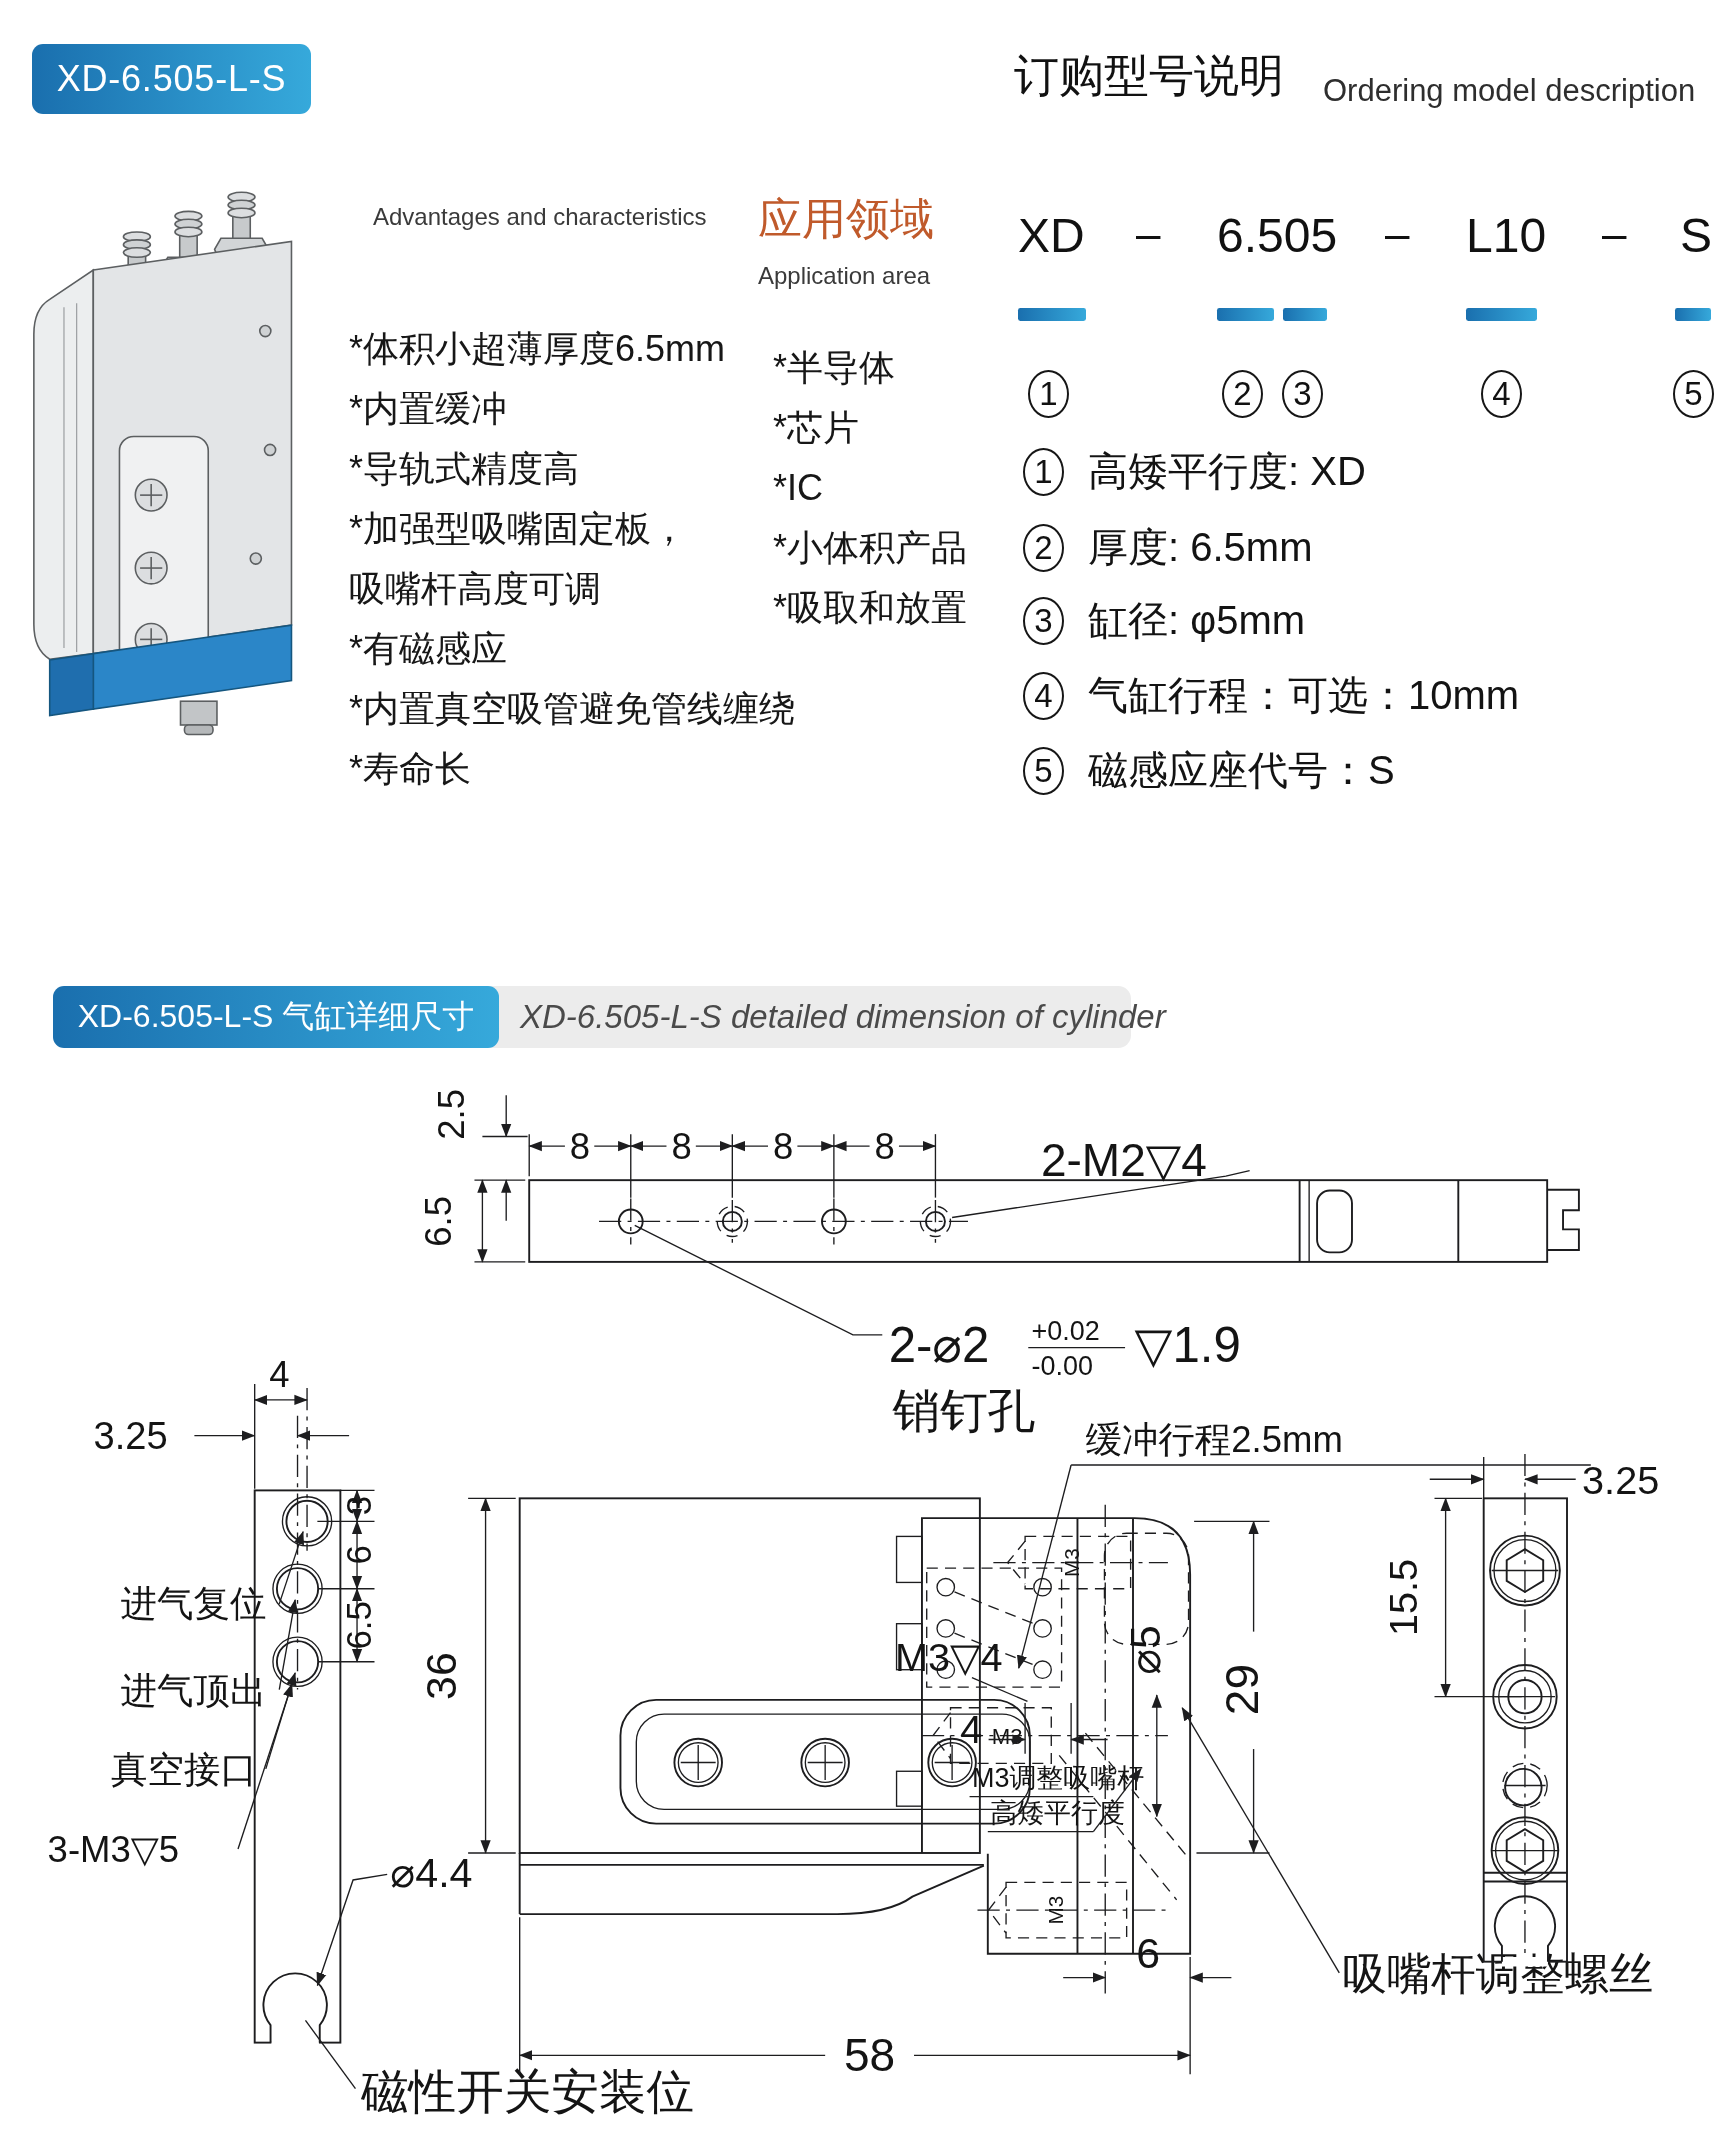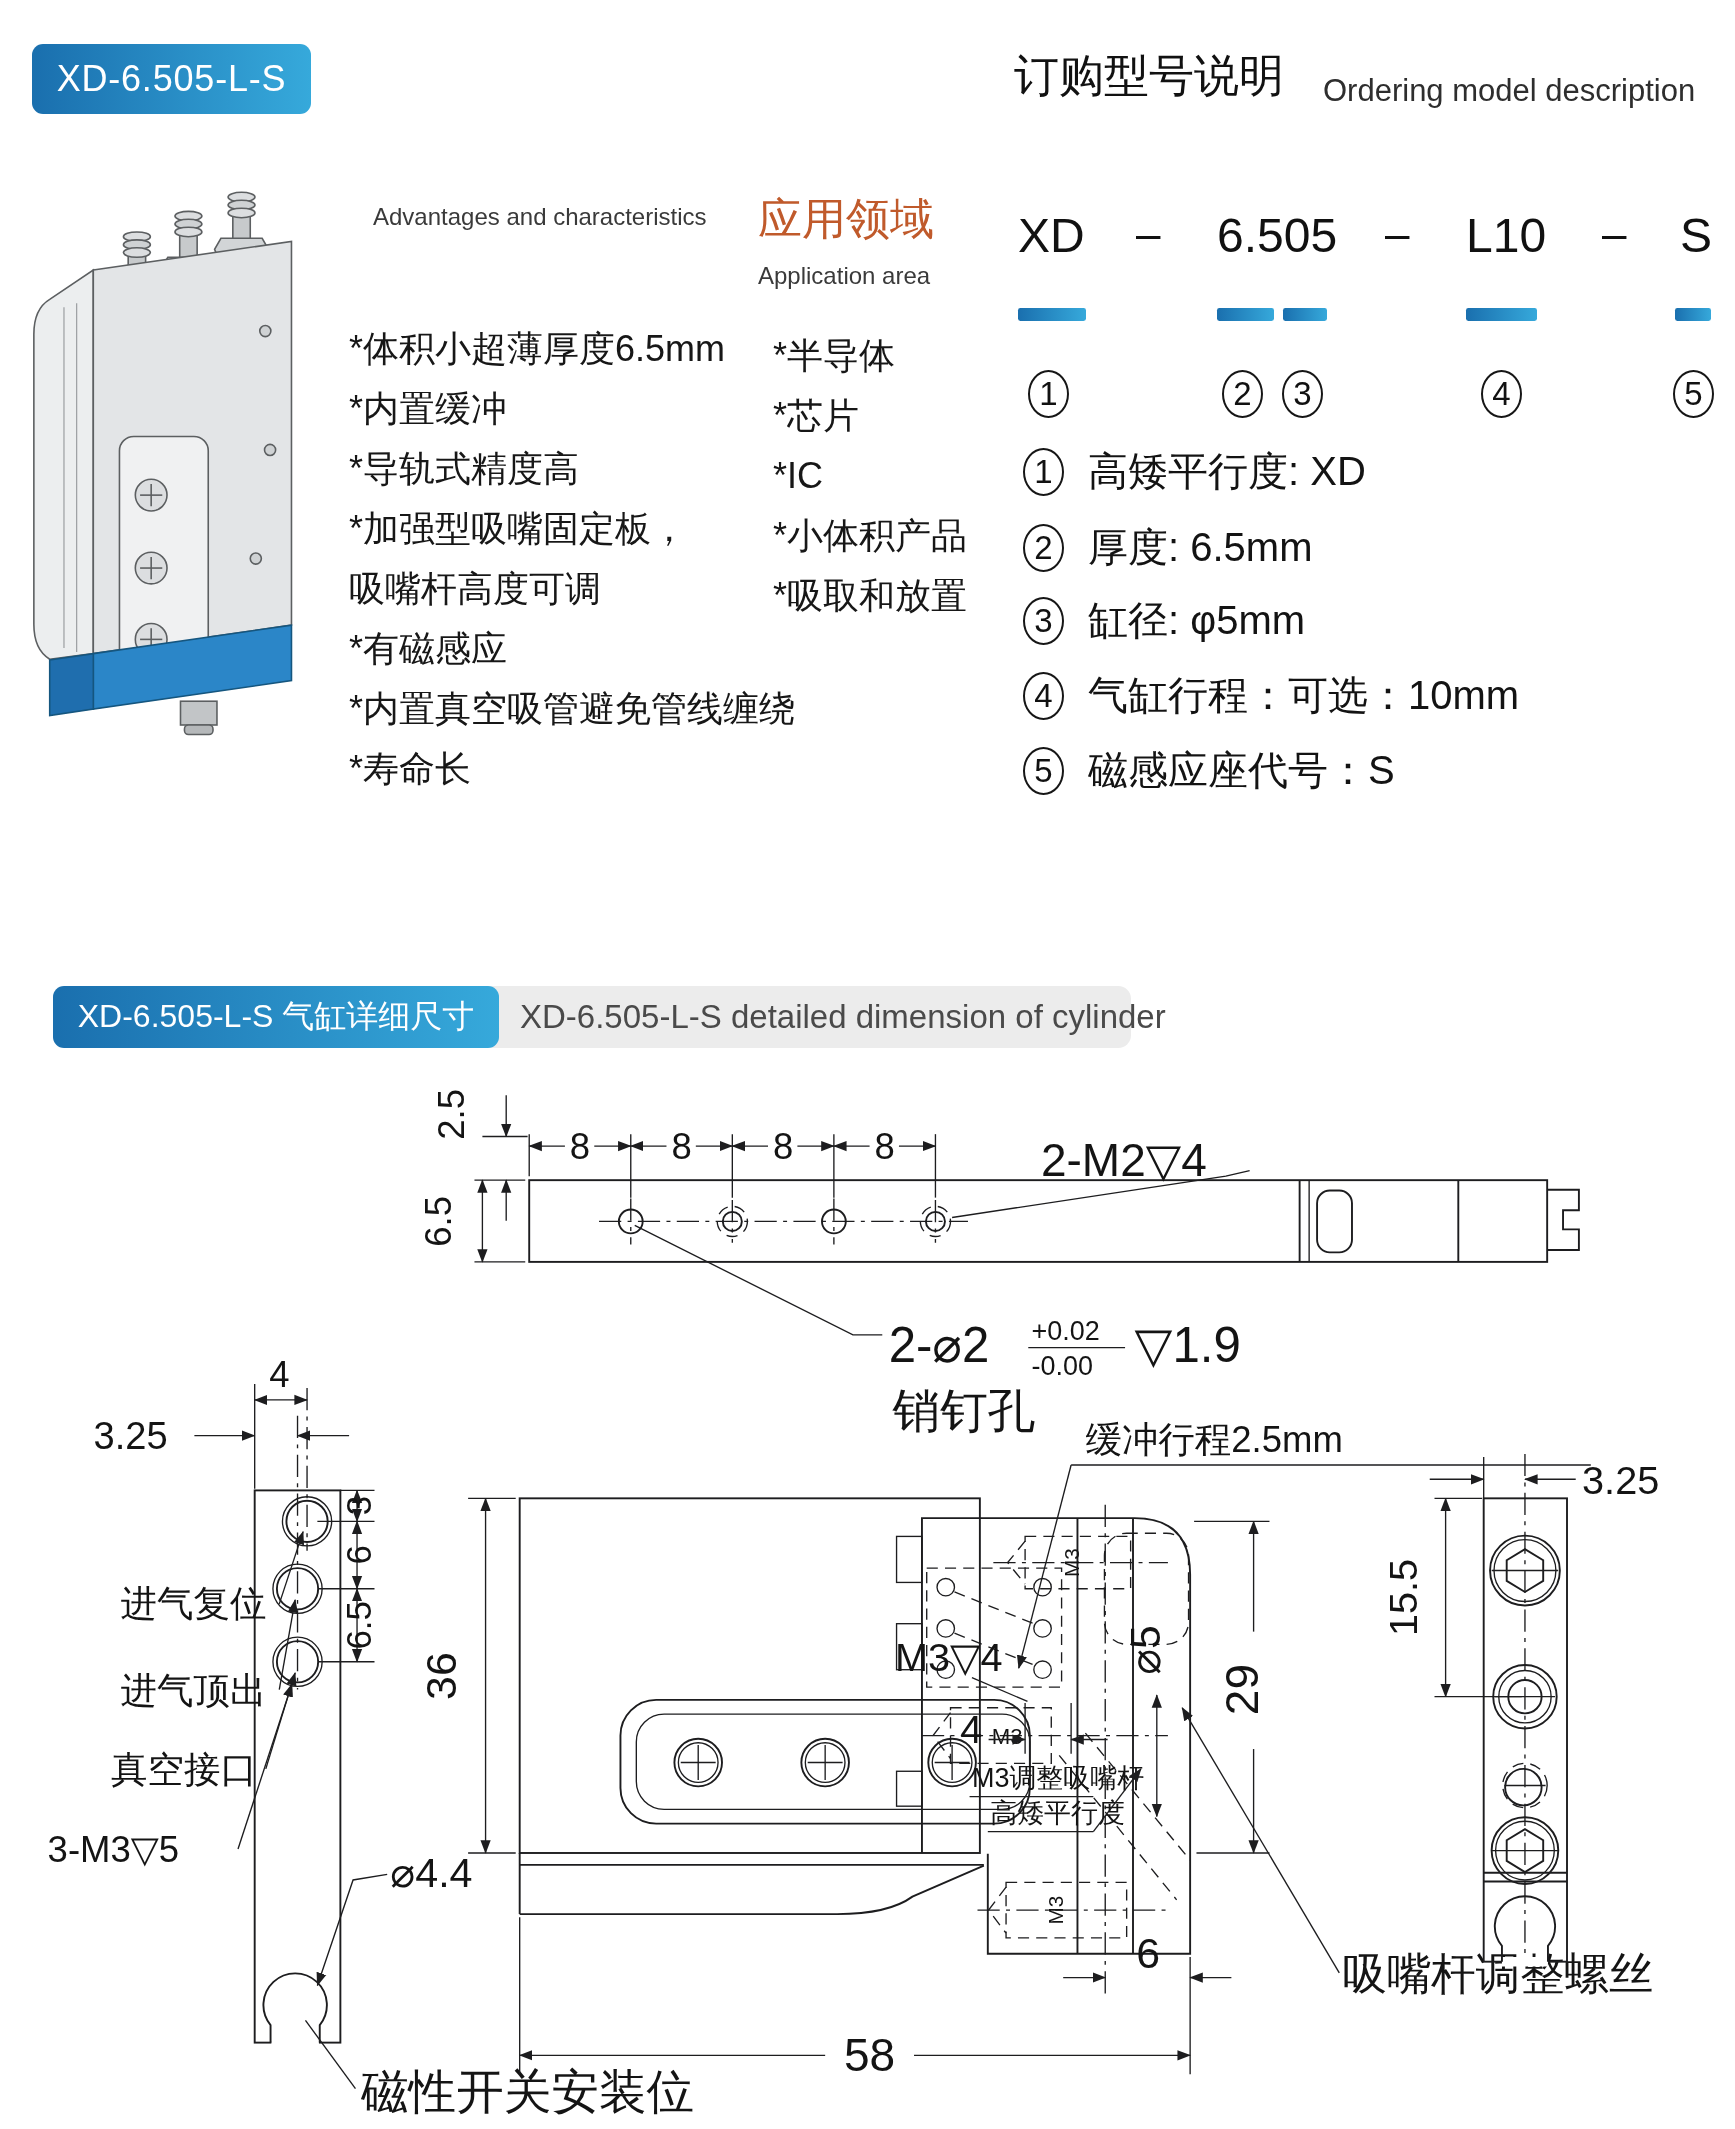--- a/index.html
+++ b/index.html
@@ -18,21 +18,21 @@
   .code-dash{font-size:44px;color:#111;}
   .ubar{position:absolute;top:308px;height:12.7px;border-radius:2.4px;
         background:linear-gradient(90deg,#1a6fae,#36a9db);}
   .callout-circ{display:flex;align-items:center;justify-content:center;
         width:41px;height:48px;border:2.4px solid #161616;border-radius:50%;
         font-size:33px;color:#111;background:#fff;box-sizing:border-box;}
   .ord-row{display:flex;align-items:center;gap:24px;}
   .ord-txt{font-size:40px;color:#131313;white-space:nowrap;}
   .band-gray{left:444px;top:986px;width:687px;height:62px;background:#ececec;border-radius:12.7px;
              display:flex;align-items:center;padding-left:76px;box-sizing:border-box;
-             font-size:33px;color:#4a4a4a;white-space:nowrap;}
+             font-size:33px;color:#4a4a4a;white-space:nowrap;font-style:italic;}
   .band-badge{left:32px;top:986px;width:446px;height:62px;font-size:32px;white-space:nowrap;margin-left:21px;}
   svg text{font-family:"Liberation Sans",sans-serif;fill:#141414;}
   .ln{stroke:#1d1d1f;stroke-width:2.4;fill:none;}
   .lt{stroke:#1d1d1f;stroke-width:1.7;fill:none;}
   .dsh{stroke-dasharray:14 9;}
   .dd{stroke-dasharray:28 8 5 8;}
 </style>
 </head>
 <body>
 
@@ -104,21 +104,21 @@
     <div class="feat-li">吸嘴杆高度可调</div>
     <div class="feat-li">*有磁感应</div>
     <div class="feat-li">*内置真空吸管避免管线缠绕</div>
     <div class="feat-li">*寿命长</div>
   </div>
 
   <div class="abs" style="left:758px;top:190px">
     <div class="sec-head-zh">应用领域</div>
     <div class="sec-head-en">Application area</div>
   </div>
-  <div class="abs" style="left:773px;top:326px">
+  <div class="abs" style="left:773px;top:338px">
     <div class="feat-li">*半导体</div>
     <div class="feat-li">*芯片</div>
     <div class="feat-li">*IC</div>
     <div class="feat-li">*小体积产品</div>
     <div class="feat-li">*吸取和放置</div>
   </div>
 
   <div class="abs code-part" style="left:1018px;top:208px">XD</div>
   <div class="abs code-dash" style="left:1136px;top:209px">–</div>
   <div class="abs code-part" style="left:1217px;top:208px">6.505</div>

